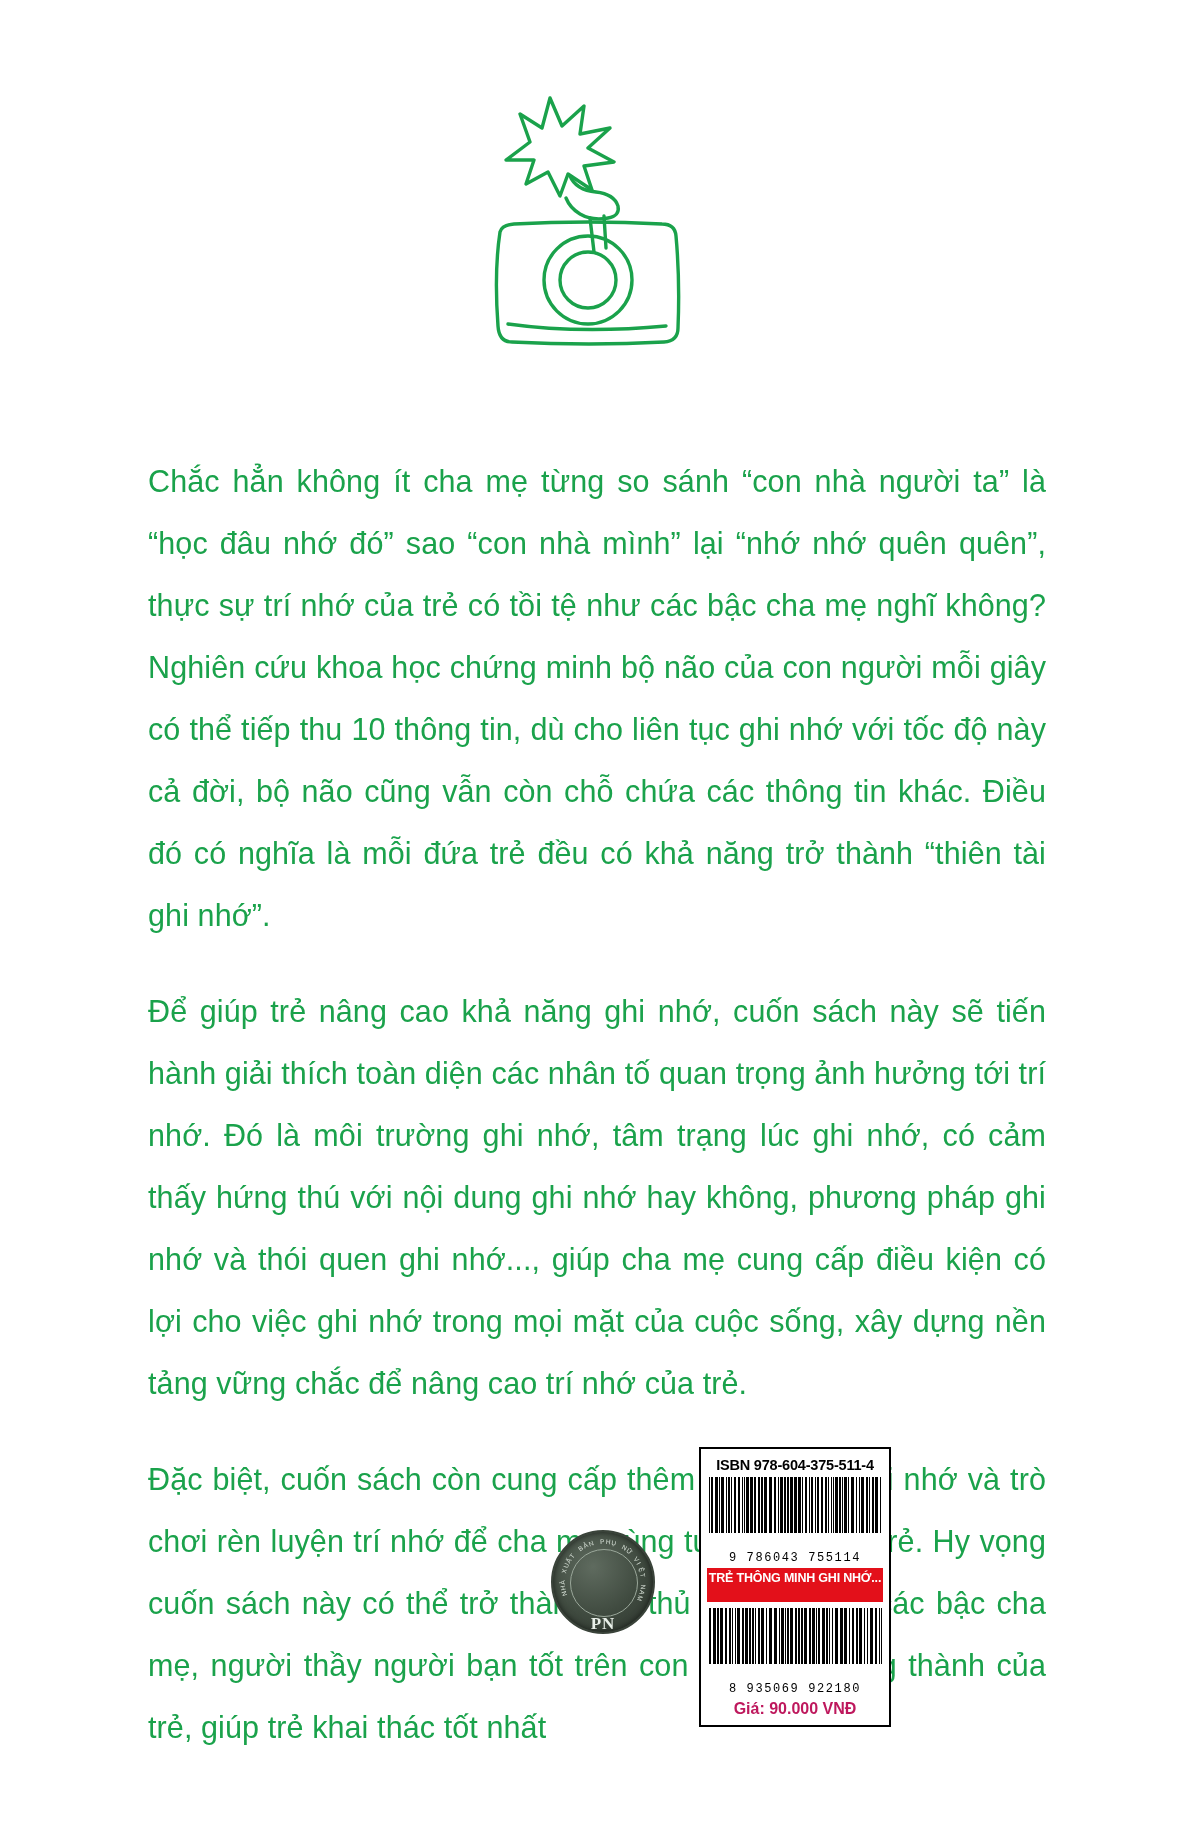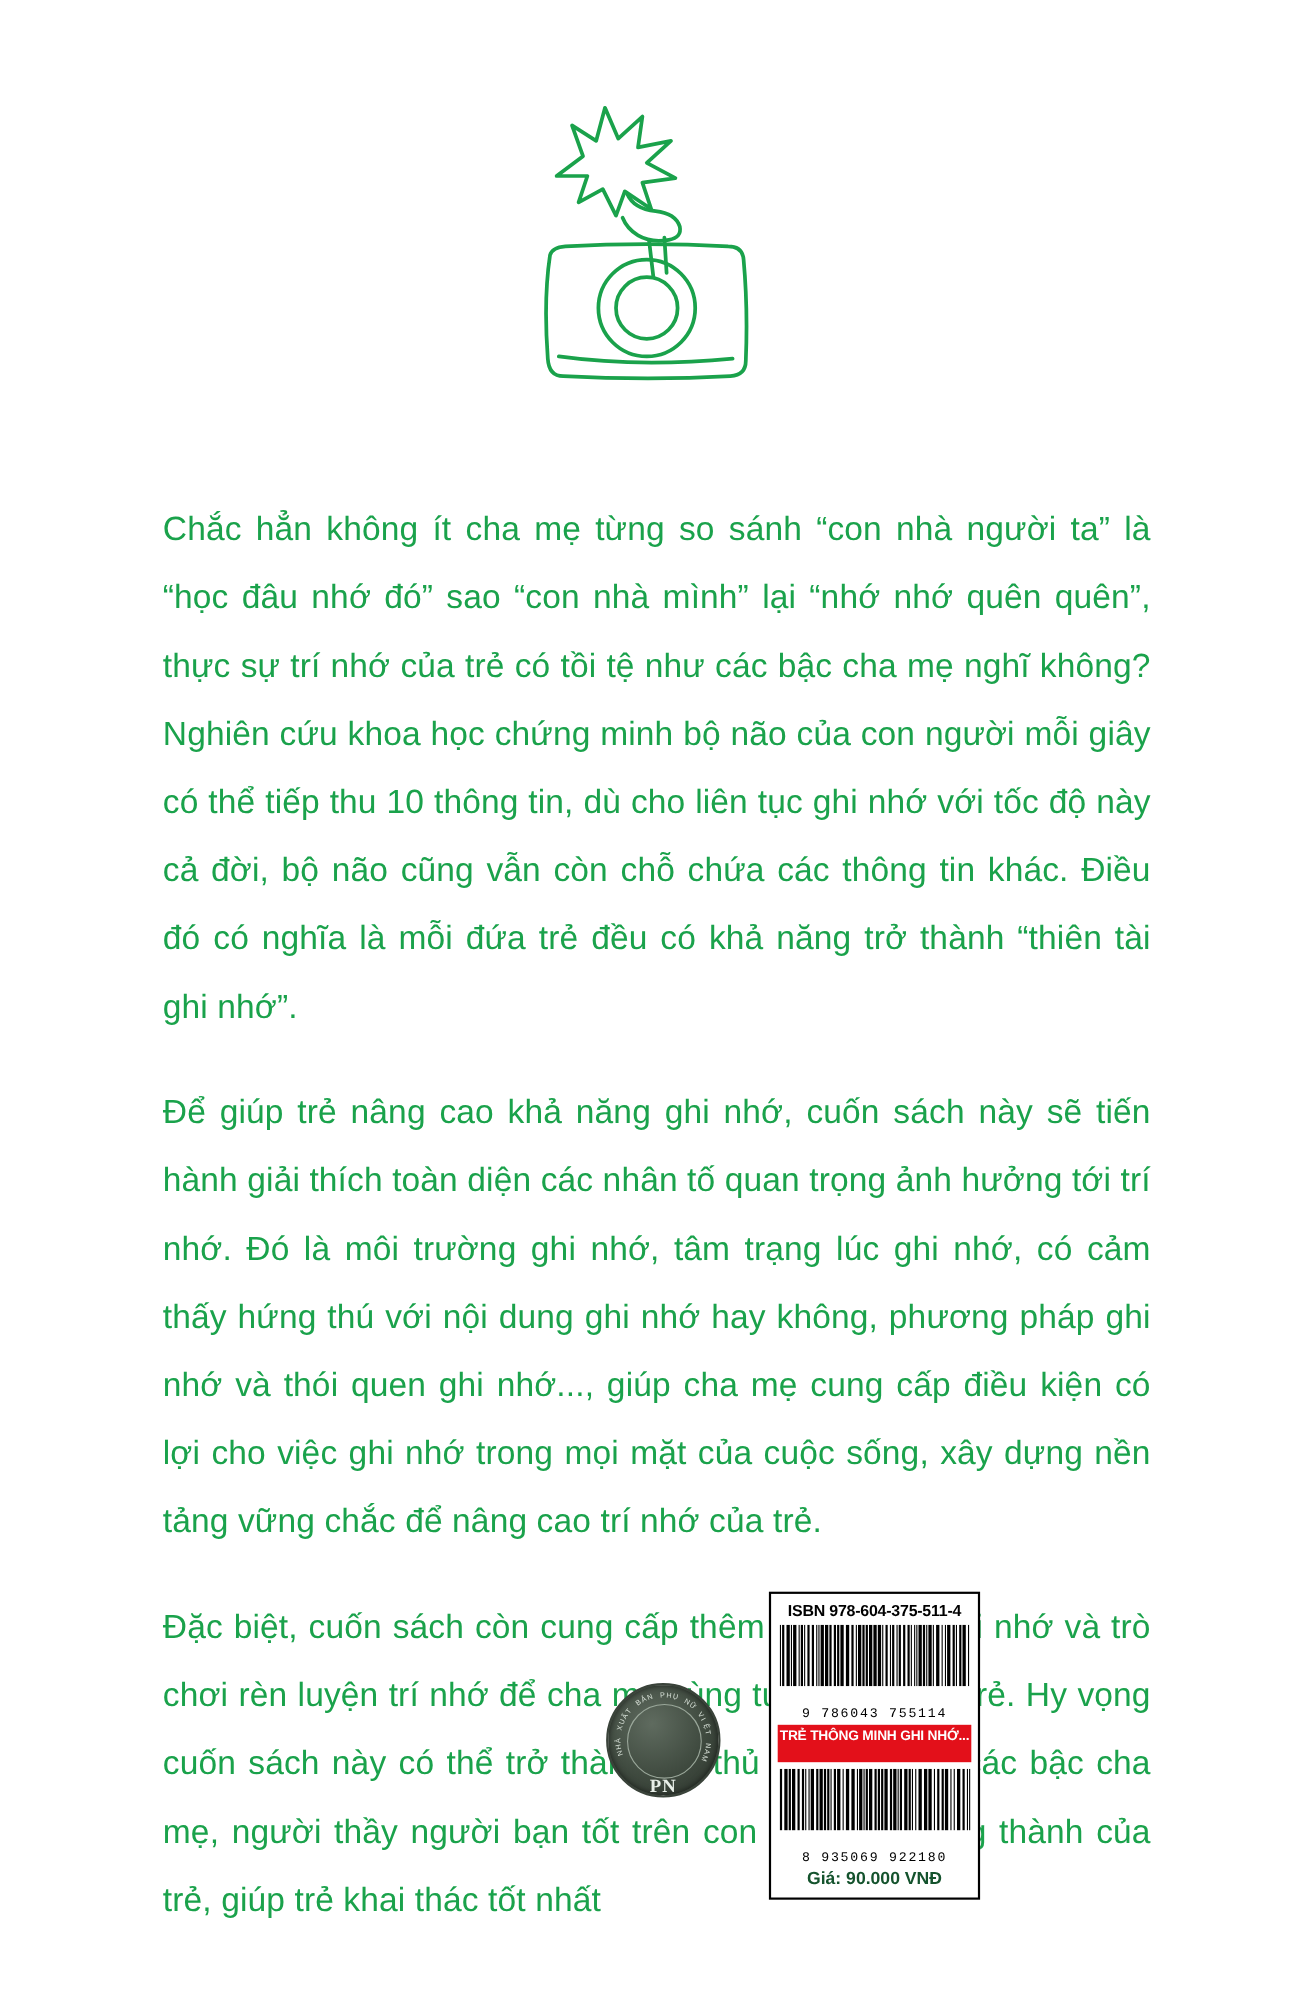--- a/index.html
+++ b/index.html
@@ -147,21 +147,21 @@
     letter-spacing: -0.2px;
     padding: 3px 0 17px 0;
     margin: 3px 0 6px 0;
     white-space: nowrap;
     overflow: hidden;
   }
   .price {
     font-size: 16px;
     font-weight: bold;
     margin-top: 4px;
-    color: #14532d;
+    color: #be185d;
     white-space: nowrap;
   }
 </style>
 </head>
 <body>
 
 <div class="page">
 
   <div class="camera-wrap">
     <svg width="260" height="280" viewBox="0 0 260 280">

